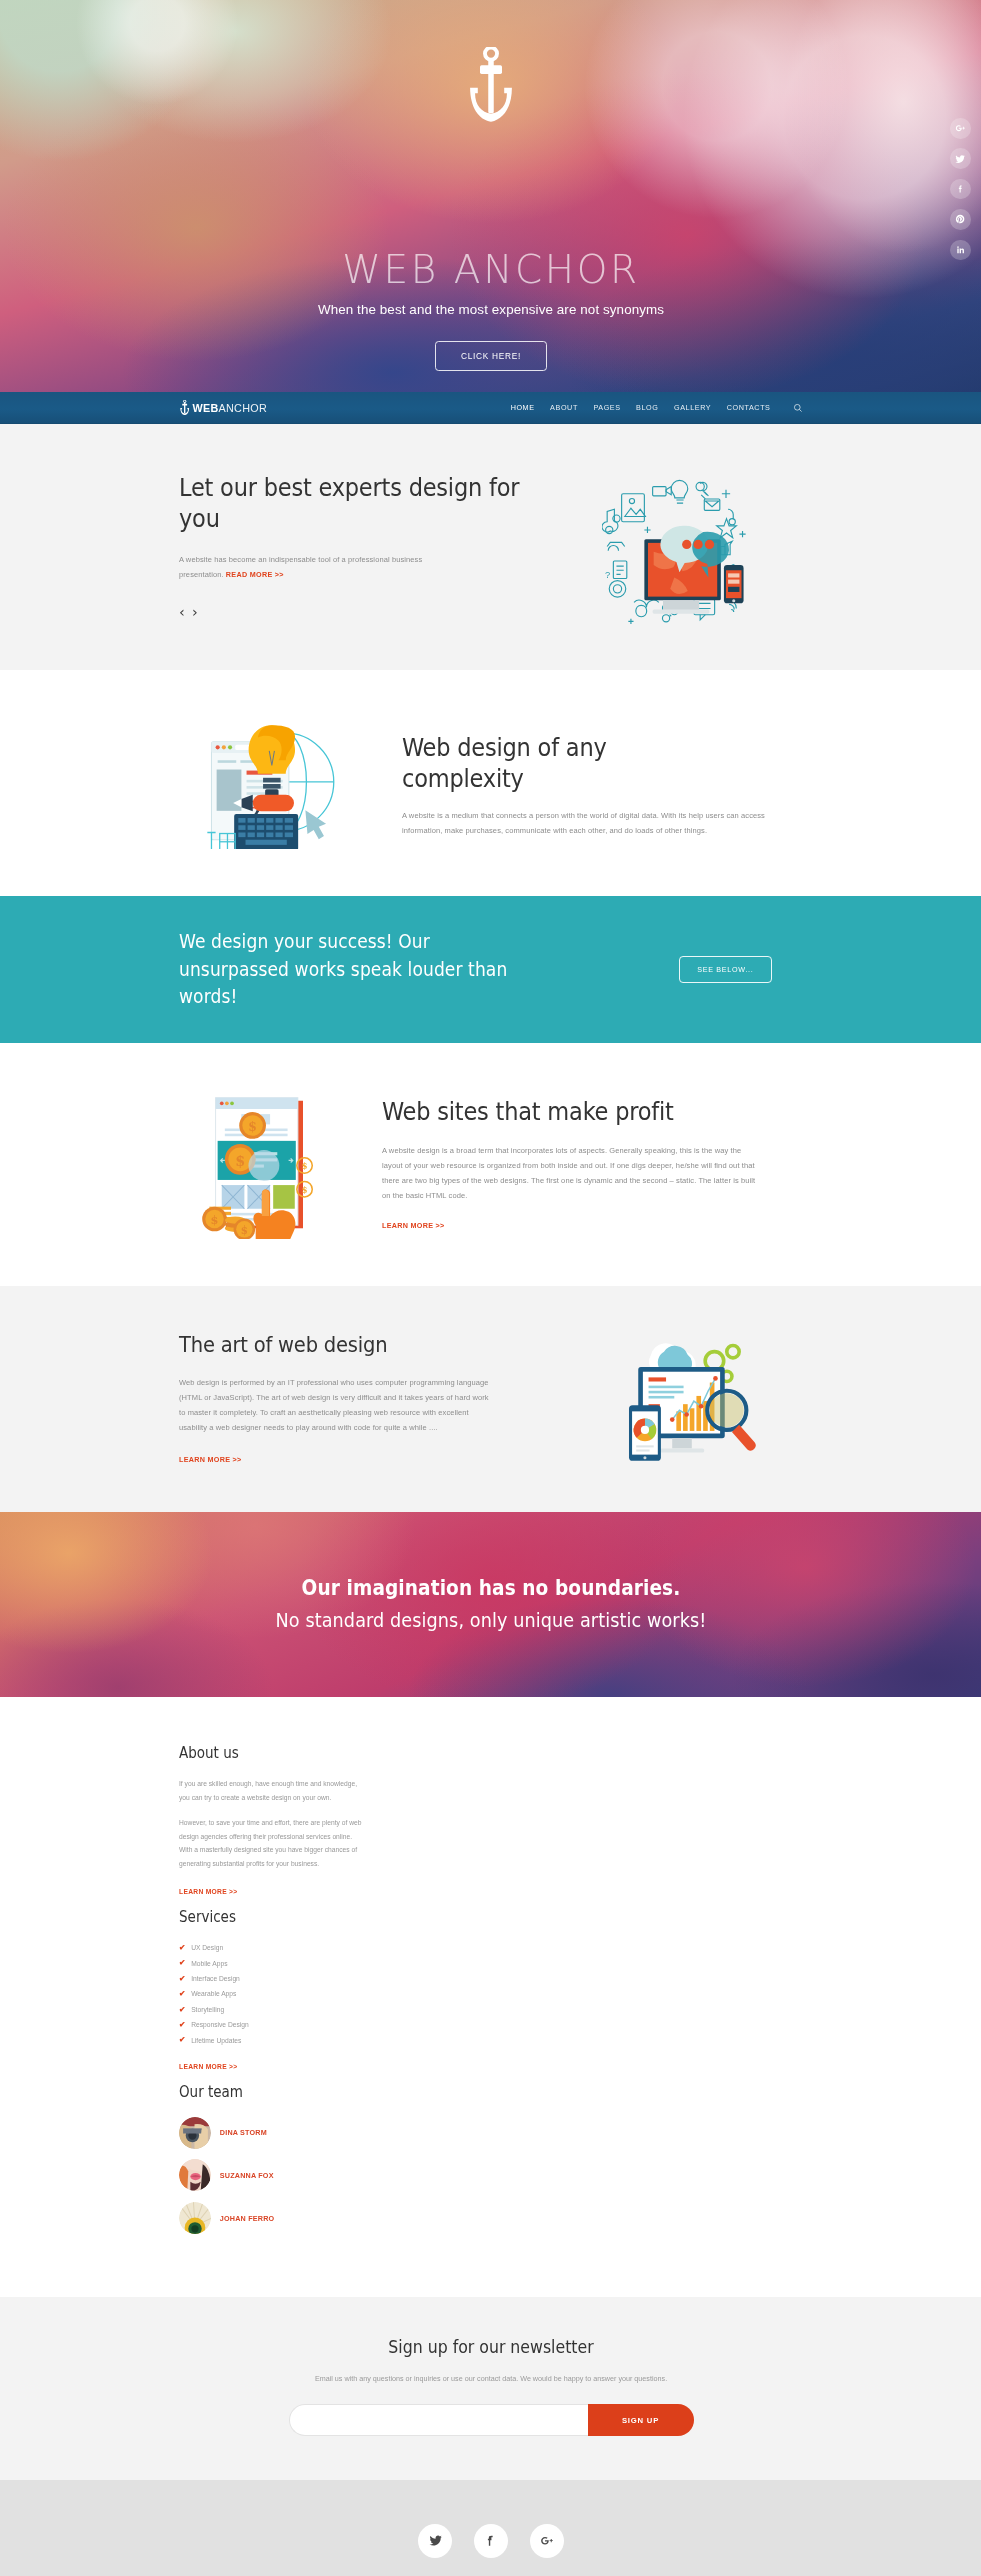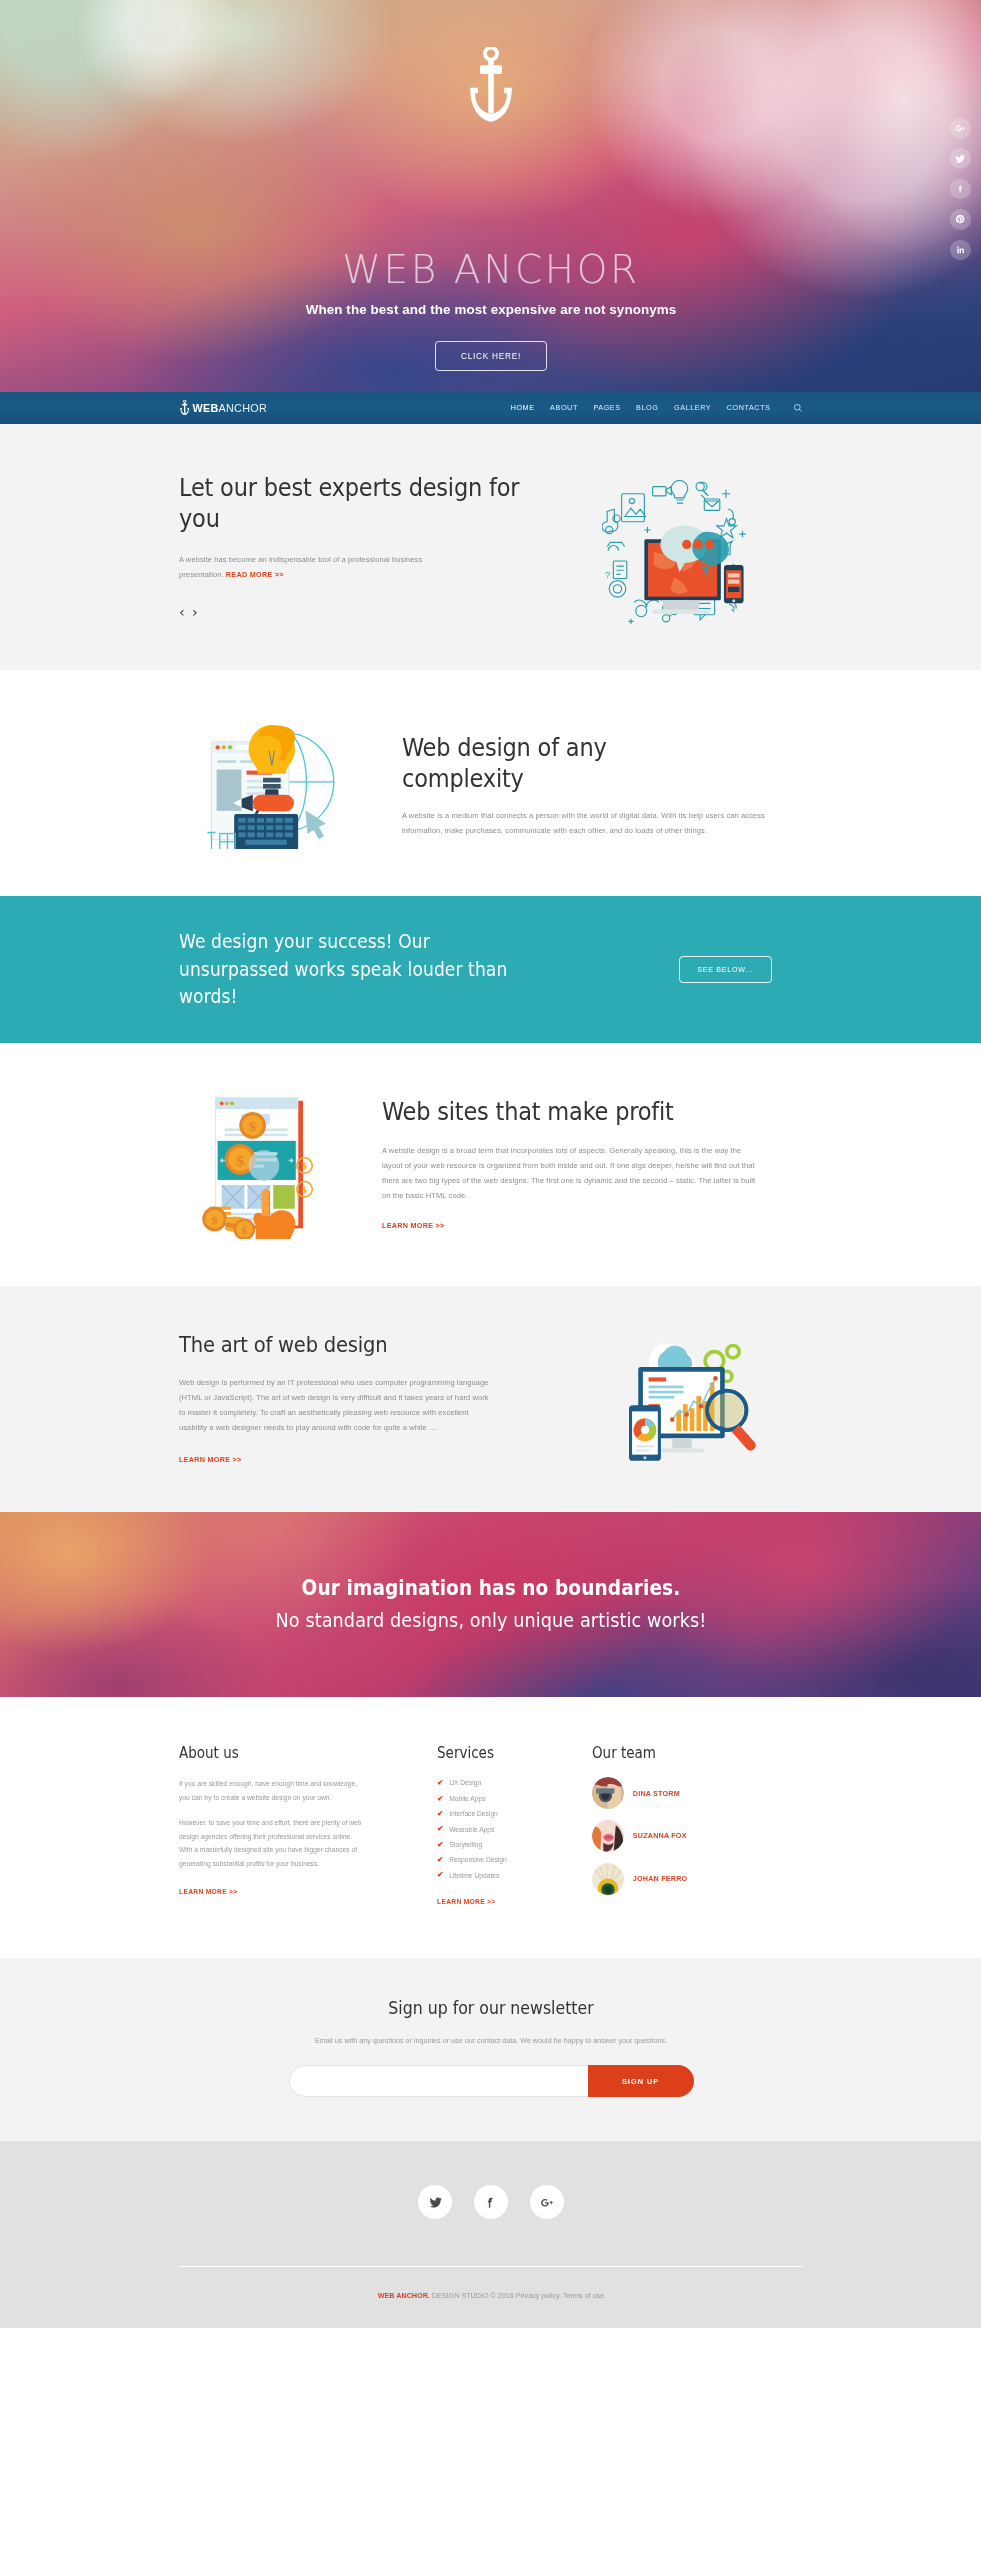--- a/index.html
+++ b/index.html
@@ -47,21 +47,21 @@
     font-weight:300;
     font-family:"DejaVu Sans", sans-serif;
     text-transform:uppercase;
     line-height:1;
   }
   .hero-title b { font-weight:300; }
   .hero-sub {
     margin-top:13.4px;
     font-size:13.4px;
     color:#ffffff;
-    font-weight:700;
+    font-weight:400;
     letter-spacing:0.1px;
   }
   .hero-btn {
     margin-top:24px;
     display:inline-block;
     padding:8.8px 25px;
     border:0.5px solid rgba(255,255,255,.85);
     border-radius:3.6px;
     color:#fff;
     font-size:8.3px;
@@ -218,21 +218,21 @@
     font-family:"DejaVu Sans Condensed","Liberation Sans", sans-serif;
     font-size:20.6px; letter-spacing:0.1px;
   }
   .imagination h3 {
     color:#ffffff; font-weight:300;
     font-family:"DejaVu Sans Condensed","Liberation Sans", sans-serif;
     font-size:19.6px; margin-top:9.3px; letter-spacing:0.1px;
   }
 
   
-  .cols { display:flex; padding:47px 0 52px; gap:0; }
+  .cols { display:flex; padding:47px 0 52px; gap:12px;flex-direction:column; }
   .col-about { width:258px; }
   .col-services { width:155px; }
   .col-team { width:206px; }
   .col-h {
     font-family:"DejaVu Sans Condensed","Liberation Sans", sans-serif;
     font-size:15px; font-weight:400; color:#333;
   }
   .col-about p { margin-top:15.5px; font-size:6.7px; line-height:2.05; color:#999; max-width:186px; }
   .col-about p + p { margin-top:11.4px; }
   .col-about .more-link { margin-top:17.5px; font-size:6.7px; }

